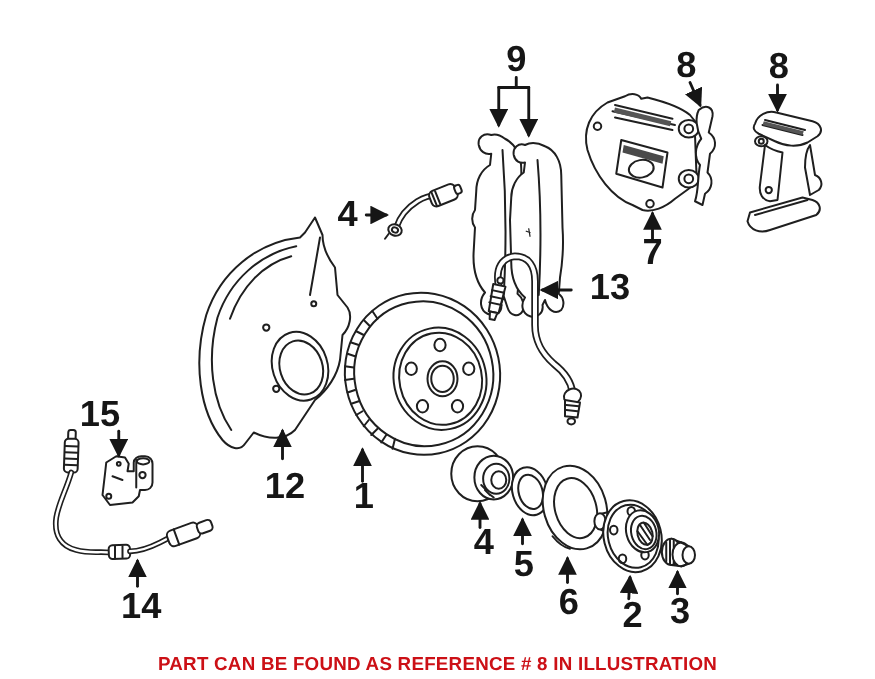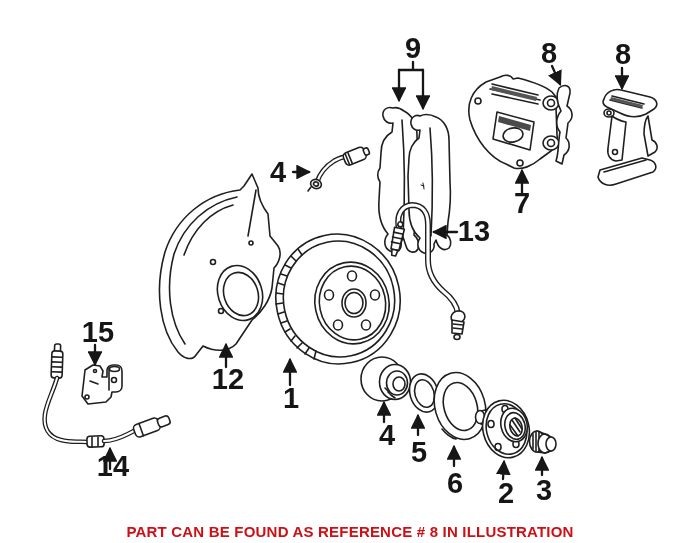--- a/index.html
+++ b/index.html
@@ -219,25 +219,25 @@
     <line x1="503" y1="479" x2="504" y2="462" marker-end="url(#ah)"></line>
     <line x1="542" y1="475" x2="542" y2="458" marker-end="url(#ah)"></line>
   </g>
 </svg>
 
   <div class="callout" style="left:413px;top:48px">9</div>
   <div class="callout" style="left:549px;top:53px">8</div>
   <div class="callout" style="left:623px;top:54px">8</div>
   <div class="callout" style="left:522px;top:203px">7</div>
   <div class="callout" style="left:278px;top:172px">4</div>
-  <div class="callout" style="left:474px;top:231px">13</div>
-  <div class="callout" style="left:228px;top:379px">12</div>
+  <div class="callout" style="left:488px;top:231px">13</div>
+  <div class="callout" style="left:228px;top:390px">12</div>
   <div class="callout" style="left:291px;top:398px">1</div>
-  <div class="callout" style="left:98px;top:332px">15</div>
-  <div class="callout" style="left:113px;top:466px">14</div>
+  <div class="callout" style="left:80px;top:332px">15</div>
+  <div class="callout" style="left:113px;top:486px">14</div>
   <div class="callout" style="left:387px;top:435px">4</div>
   <div class="callout" style="left:419px;top:452px">5</div>
   <div class="callout" style="left:455px;top:483px">6</div>
   <div class="callout" style="left:506px;top:493px">2</div>
   <div class="callout" style="left:544px;top:490px">3</div>
 
   <div class="footer-note">PART CAN BE FOUND AS REFERENCE # 8 IN ILLUSTRATION</div>
 
 </div>
 

